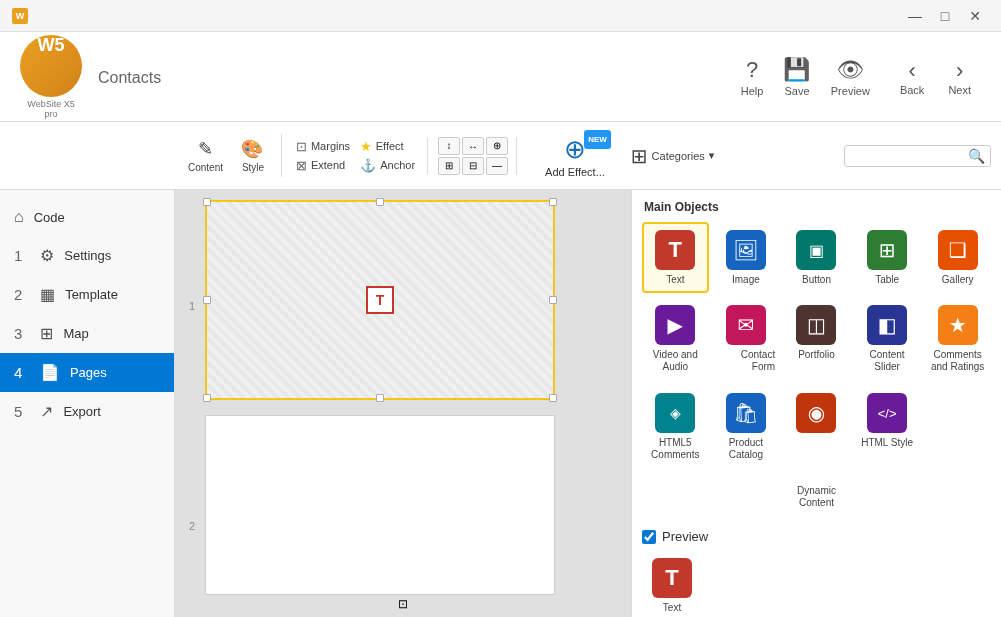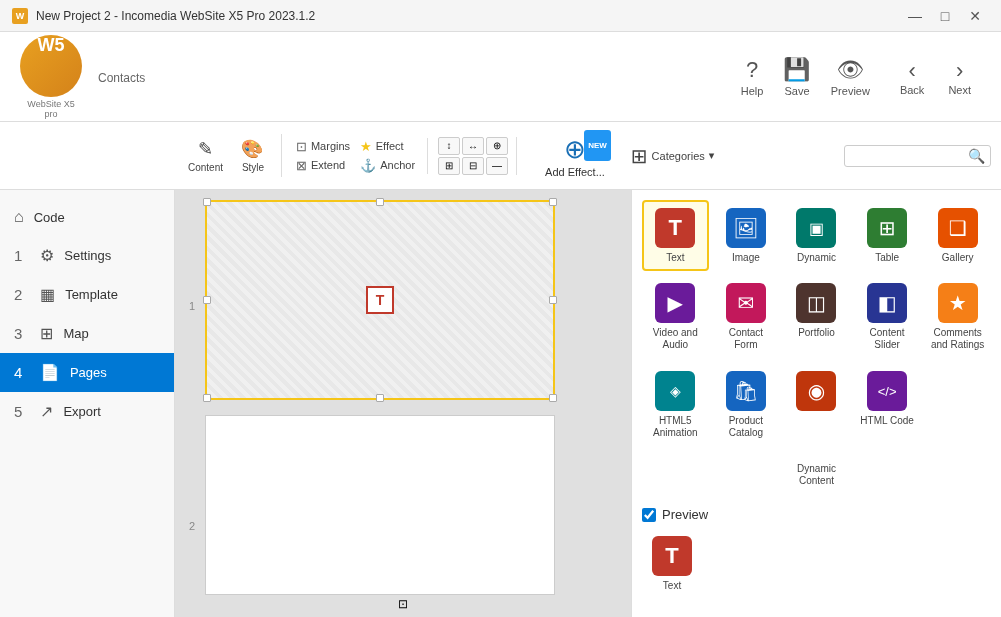--- a/index.html
+++ b/index.html
@@ -14,39 +14,39 @@
 
     
     .header { background: white; border-bottom: 1px solid #ddd; padding: 8px 20px; display: flex; align-items: center; justify-content: space-between; height: 90px; }
     .header-left { display: flex; align-items: center; gap: 16px; }
     .logo-area { display: flex; flex-direction: column; align-items: center; }
     .logo-circle { width: 62px; height: 62px; background: linear-gradient(135deg, #e8a020, #d4821a); border-radius: 50%; display: flex; align-items: flex-start; justify-content: center; }
     .logo-text { font-size: 18px; font-weight: bold; color: white; }
     .logo-sub { font-size: 9px; color: #777; text-align: center; margin-top: 2px; }
     .page-title-area { }
     .page-title { font-size: 24px; font-weight: 300; color: #333; }
-    .page-subtitle { font-size: 12px; color: #666; margin-top: 2px; }
+    .page-subtitle { font-size: 16px; color: #666; margin-top: 2px; }
     .header-actions { display: flex; align-items: center; gap: 20px; }
     .header-action { display: flex; flex-direction: column; align-items: center; gap: 2px; cursor: pointer; color: #555; font-size: 11px; }
     .action-icon { font-size: 22px; color: #555; }
     .back-next { display: flex; gap: 4px; }
     .back-next-btn { display: flex; flex-direction: column; align-items: center; padding: 4px 10px; cursor: pointer; color: #555; font-size: 11px; border-radius: 3px; }
     .back-next-icon { font-size: 22px; }
 
     
     .toolbar { background: white; border-bottom: 1px solid #ddd; height: 68px; display: flex; align-items: center; padding: 0 10px 0 180px; gap: 6px; }
     .toolbar-group { display: flex; align-items: center; gap: 2px; border-right: 1px solid #ddd; padding-right: 8px; margin-right: 4px; }
     .toolbar-btn { display: flex; flex-direction: column; align-items: center; padding: 4px 8px; cursor: pointer; border-radius: 3px; font-size: 10px; color: #444; min-width: 40px; }
     .toolbar-btn-icon { font-size: 18px; margin-bottom: 2px; }
     .toolbar-small { display: flex; flex-direction: column; gap: 2px; }
     .toolbar-small-item { display: flex; align-items: center; gap: 4px; font-size: 11px; color: #444; cursor: pointer; padding: 1px 4px; border-radius: 2px; white-space: nowrap; }
     .toolbar-small-icon { font-size: 13px; color: #666; }
     .add-objects-btn { display: flex; flex-direction: column; align-items: center; padding: 6px 10px; cursor: pointer; border-radius: 4px; font-size: 11px; color: #333; font-weight: 500; position: relative; }
     .add-objects-icon { font-size: 26px; color: #1a6fb5; margin-bottom: 1px; }
-    .new-badge { position: absolute; top: 2px; right: 4px; background: #2196F3; color: white; font-size: 8px; font-weight: bold; padding: 11px 4px; border-radius: 3px; }
+    .new-badge { position: absolute; top: 2px; right: 4px; background: #2196F3; color: white; font-size: 8px; font-weight: bold; padding: 5px 4px; border-radius: 3px; }
     .categories-btn { display: flex; align-items: center; gap: 4px; padding: 6px 8px; cursor: pointer; border-radius: 3px; font-size: 11px; color: #444; }
     .search-box { margin-left: auto; display: flex; align-items: center; border: 1px solid #ccc; border-radius: 3px; padding: 2px 4px; background: white; }
     .search-input { border: none; outline: none; font-size: 12px; width: 120px; }
 
     
     .main { display: flex; height: calc(617px - 32px - 90px - 68px); }
 
     
     .sidebar { width: 175px; background: #f8f8f8; border-right: 1px solid #ddd; padding: 8px 0; flex-shrink: 0; }
     .sidebar-item { display: flex; align-items: center; gap: 10px; padding: 10px 14px; cursor: pointer; font-size: 13px; color: #333; }
@@ -93,21 +93,20 @@
     .toolbar-align-group { display: flex; flex-direction: column; gap: 2px; }
     .toolbar-align-row { display: flex; gap: 2px; }
     .toolbar-align-btn { width: 22px; height: 18px; border: 1px solid #ccc; background: #f8f8f8; display: flex; align-items: center; justify-content: center; font-size: 10px; cursor: pointer; border-radius: 2px; }
   </style>
 </head>
 <body>
 
 <div class="title-bar">
   <div class="title-bar-left">
     <div class="title-bar-icon">W</div>
-    <span>New Project 2 - Incomedia WebSite X5 Pro 2023.1.2</span>
   </div>
   <div class="title-bar-controls">
     <button class="title-bar-btn">—</button>
     <button class="title-bar-btn">□</button>
     <button class="title-bar-btn close">✕</button>
   </div>
 </div>
 
 <div class="header">
   <div class="header-left">
@@ -272,90 +271,91 @@
     <span class="row-label" style="top: 330px;">2</span>
 
     <div class="row2-canvas"></div>
 
     <div class="scroll-bottom">
       <span>⊡</span>
     </div>
   </div>
 
   <div class="objects-panel">
+    <div class="section-title">Main Objects</div>
     <div class="objects-grid">
 
       <div class="obj-item selected">
         <div class="obj-icon red" style="font-size:22px; font-weight:bold;">T</div>
         <span>Text</span>
       </div>
 
       <div class="obj-item">
         <div class="obj-icon blue">🖼</div>
         <span>Image</span>
       </div>
 
       <div class="obj-item">
         <div class="obj-icon teal" style="font-size:16px;">▣</div>
-        <span>Dynamic</span>
+        <span>Button</span>
       </div>
 
       <div class="obj-item">
         <div class="obj-icon green">⊞</div>
         <span>Table</span>
       </div>
 
       <div class="obj-item">
         <div class="obj-icon orange">❑</div>
         <span>Gallery</span>
       </div>
 
       <div class="obj-item">
         <div class="obj-icon purple">▶</div>
         <span style="line-height:1.2;">Video and Audio</span>
       </div>
 
       <div class="obj-item">
         <div class="obj-icon pink">✉</div>
-        <span style="line-height:1.2;">Contact Form</span>
+        <span style="line-height:1.2;text-align:right;">Contact Form</span>
       </div>
 
       <div class="obj-item">
         <div class="obj-icon brown">◫</div>
         <span>Portfolio</span>
       </div>
 
       <div class="obj-item">
         <div class="obj-icon indigo">◧</div>
         <span style="line-height:1.2;">Content Slider</span>
       </div>
 
       <div class="obj-item">
         <div class="obj-icon amber">★</div>
         <span style="line-height:1.2;">Comments and Ratings</span>
       </div>
 
       <div class="obj-item">
         <div class="obj-icon cyan" style="font-size:14px;">◈</div>
-        <span style="line-height:1.2;">HTML5 Animation</span>
+        <span style="line-height:1.2;">HTML5 Comments</span>
       </div>
 
       <div class="obj-item">
         <div class="obj-icon blue">🛍</div>
         <span style="line-height:1.2;">Product Catalog</span>
       </div>
 
       <div class="obj-item">
         <div class="obj-icon deeporange">◉</div>
         <span style="line-height:1.2;margin-top:48px;">Dynamic Content</span>
       </div>
 
       <div class="obj-item">
         <div class="obj-icon purple" style="font-size:13px;">&lt;/&gt;</div>
-        <span>HTML Code</span>
+        <span>HTML Style</span>
       </div>
     </div>
 
     <div class="preview-section">
       <div class="preview-header">
         <input type="checkbox" class="preview-checkbox" checked="" style="">
         <span class="preview-label">Preview</span>
       </div>
       <div class="preview-item">
         <div class="obj-icon red" style="width:40px; height:40px; font-size:22px; font-weight:bold; border-radius:6px; display:flex; align-items:center; justify-content:center; color:white; background:#c0392b; margin-bottom:4px;">T</div>

